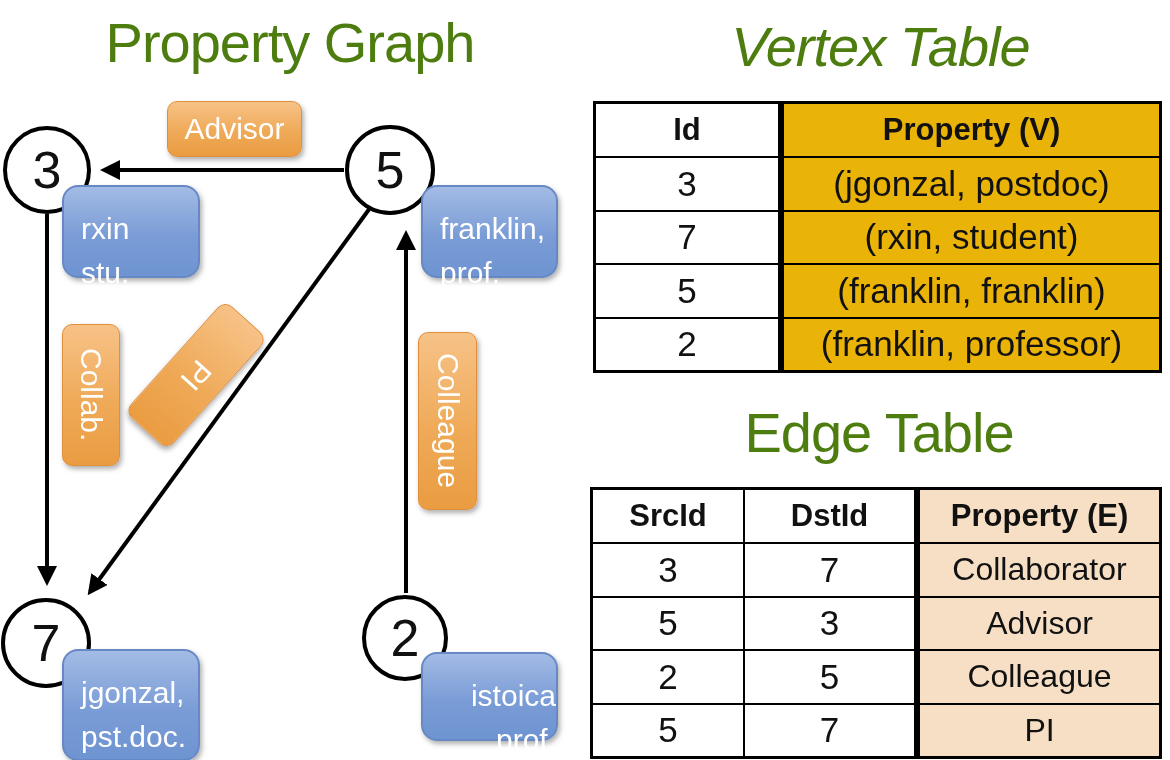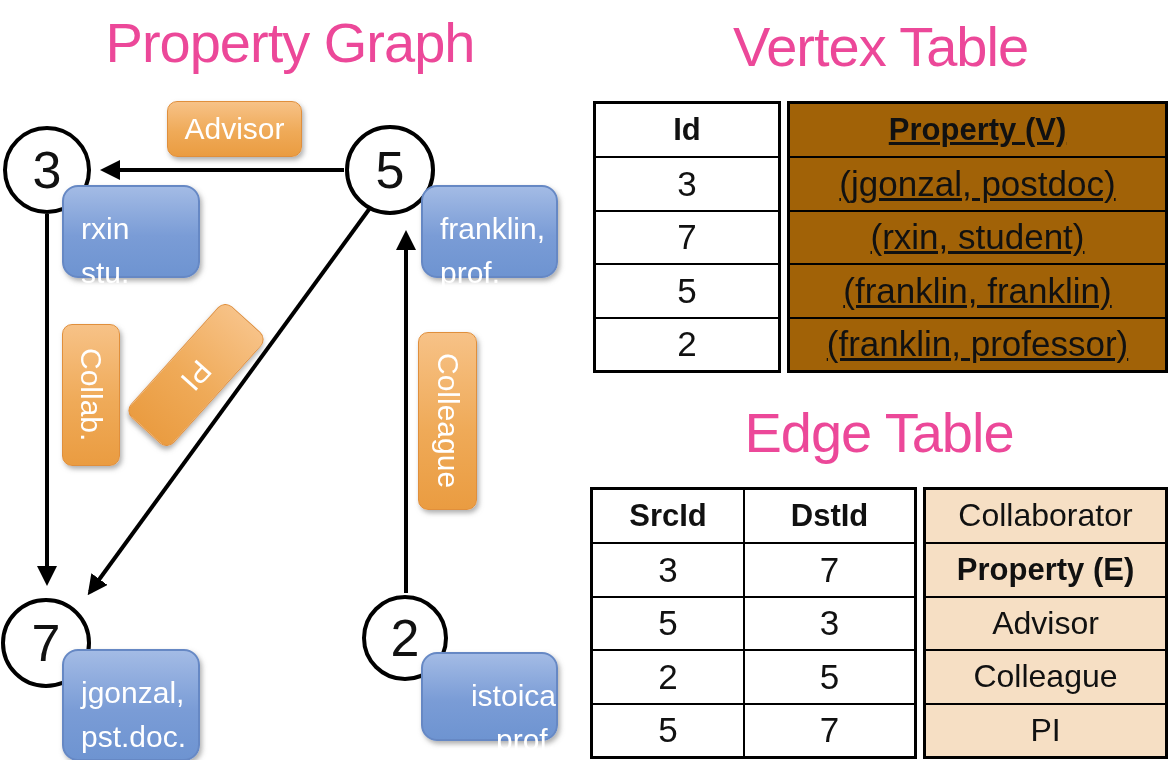--- a/index.html
+++ b/index.html
@@ -1,41 +1,41 @@
 <!DOCTYPE html>
 <html><head>
 <meta charset="utf-8">
 <style>
   html,body{margin:0;padding:0;background:#fff;}
   .canvas{position:relative;width:1170px;height:760px;background:#fff;overflow:hidden;
           font-family:"Liberation Sans",sans-serif;color:#111;}
   .big-title{position:absolute;font-size:56px;font-weight:400;letter-spacing:-1px;
-             text-align:center;white-space:nowrap;color:#ec4899;}
+             text-align:center;white-space:nowrap;color:#4d7c0f;}
   
   .edges{position:absolute;left:0;top:0;pointer-events:none;}
   .node{position:absolute;background:#fff;border:4px solid #000;border-radius:50%;
         box-sizing:border-box;display:flex;align-items:center;justify-content:center;
         font-size:52px;color:#111;}
   .vbox{position:absolute;box-sizing:border-box;border-radius:16px;
         background:linear-gradient(180deg,#a3bbe5 0%,#7a9cd6 55%,#6e94d1 100%);
         border:2px solid #6688c4;box-shadow:2px 3px 5px rgba(110,110,110,.55);
         color:#fff;font-size:30px;line-height:44px;padding:20px 0 0 17px;}
   .ebox{position:absolute;box-sizing:border-box;border-radius:10px;
         background:linear-gradient(180deg,#f7c287 0%,#efaa58 55%,#ea9c41 100%);
         border:1px solid #e08f3c;box-shadow:2px 3px 5px rgba(110,110,110,.55);
         color:#fff;font-size:30px;display:flex;align-items:center;justify-content:center;}
   .ebox.vert{writing-mode:vertical-rl;}
   
-  .tbl-wrap{position:absolute;display:flex;gap:6px;align-items:flex-start;}
+  .tbl-wrap{position:absolute;display:flex;align-items:flex-start;}
   table{border-collapse:collapse;table-layout:fixed;}
   table{border:3px solid #000;}
   th,td{border:2px solid #000;text-align:center;padding:0;overflow:hidden;white-space:nowrap;}
   th{height:52px;font-size:31px;font-weight:bold;}
   td{height:51.5px;font-size:35px;font-weight:400;}
-  .c-blue td, .c-blue th{background:#a16207;text-decoration:underline;}
+  .c-blue td, .c-blue th{background:#eab308;}
   .c-orange td, .c-orange th{background:#f6dfc4;}
   .c-orange td{font-size:32px;}
 </style>
 </head>
 <body>
 
 <div class="canvas">
 
   <div class="big-title" style="left:30px;top:10px;width:520px;">Property Graph</div>
 
@@ -79,21 +79,21 @@
   </div>
   <div class="vbox" style="left:62px;top:649px;width:138px;height:112px;">
     <div>jgonzal,</div>
     <div>pst.doc.</div>
   </div>
   <div class="vbox" style="left:421px;top:652px;width:137px;height:89px;text-align:right;">
     <div>istoica</div>
     <div>prof.</div>
   </div>
 
-  <div class="big-title" style="left:593px;top:14px;width:575px;">Vertex Table</div>
+  <div class="big-title" style="left:593px;top:14px;width:575px;font-style:italic;">Vertex Table</div>
 
   <div class="tbl-wrap" style="left:593px;top:101px;">
     <table style="width:188px;">
       <tbody>
           <tr>
             <th>Id</th>
           </tr>
       <tr>
             <td>3</td>
           </tr>
@@ -152,24 +152,24 @@
       </tr>
       <tr>
         <td>5</td>
         <td>7</td>
       </tr>
     </tbody>
       </table>
     <table class="c-orange" style="width:245px;">
       <tbody>
           <tr>
-            <td>Collaborator</td>
+            <th>Property (E)</th>
           </tr>
       <tr>
-            <th>Property (E)</th>
+            <td>Collaborator</td>
           </tr>
       <tr>
             <td>Advisor</td>
           </tr>
       <tr>
             <td>Colleague</td>
           </tr>
       <tr>
             <td>PI</td>
           </tr>

